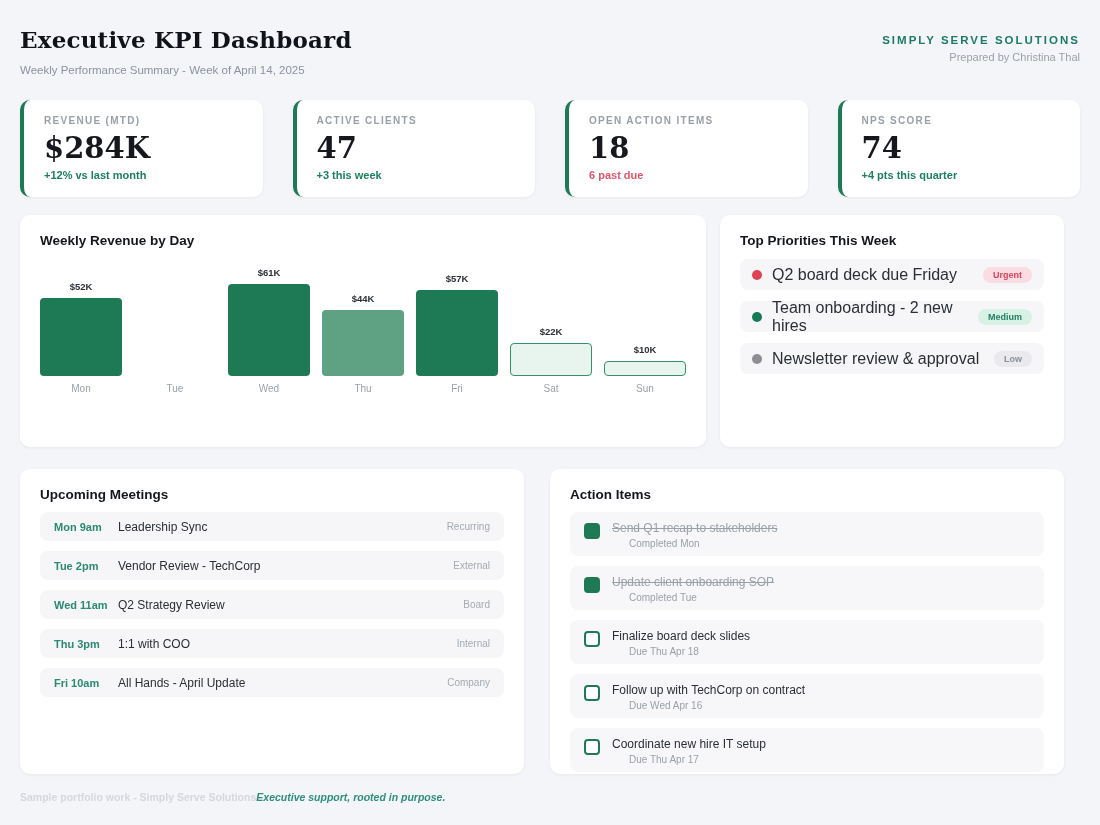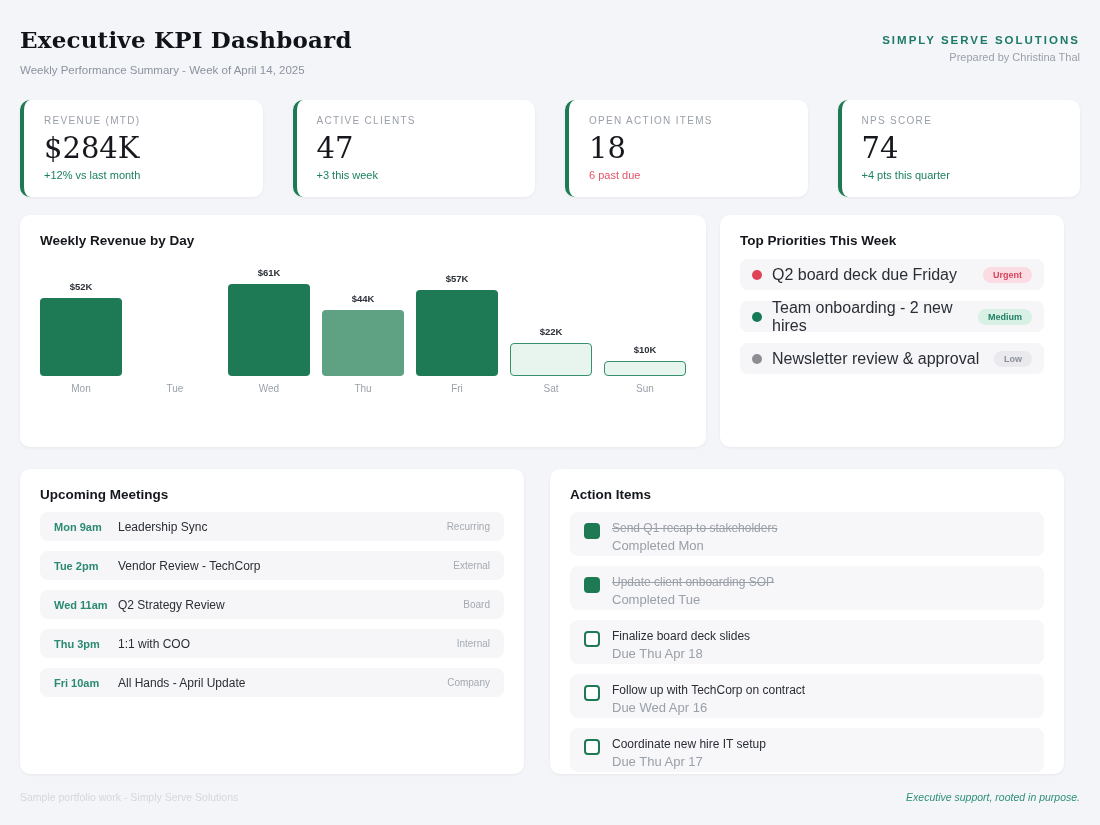--- a/index.html
+++ b/index.html
@@ -18,21 +18,21 @@
     font-family:"DejaVu Serif", serif;
     font-size:23px; font-weight:bold; color:#10131a;
     margin-top:4px; letter-spacing:.2px;
   }
   .hdr-sub { font-size:11.5px; color:#8b92a0; margin-top:11px; }
   .hdr-right { text-align:right; padding-top:12px; }
   .brand { font-size:11.5px; font-weight:bold; letter-spacing:2px; color:#1c7a68; }
   .prepared { font-size:11px; color:#9aa0ab; margin-top:5px; }
 
   
-  .kpi-grid { display:grid; grid-template-columns:repeat(4,1fr); gap:30px; margin-top:24px; }
+  .kpi-grid { display:grid; grid-template-columns:repeat(4,1fr); gap:30px; margin-top:24px;font-weight:bold; }
   .kpi {
     background:#ffffff; border-radius:10px; border-left:4px solid #1e7a55;
     padding:15px 20px 13px; height:97px;
     box-shadow:0 1px 3px rgba(25,30,60,.06);
   }
   .kpi-label { font-size:10px; letter-spacing:1.3px; color:#9aa0a9; }
   .kpi-value { font-family:"DejaVu Serif", serif; font-size:29px; color:#16181d; margin:5px 0 4px; }
   .kpi-sub { font-size:11px; }
 
   
@@ -75,24 +75,24 @@
 
   .arow {
     display:flex; align-items:flex-start; gap:12px;
     background:#f7f7fa; border-radius:8px; padding:9px 14px; height:44px; margin-top:10px;
   }
   .acheck { width:16px; height:16px; border-radius:4px; flex:none; margin-top:2px;
             border:2px solid #1e7a55; background:#ffffff; }
   .arow.done .acheck { background:#1e7a55; border-color:#1e7a55; }
   .atitle { font-size:12px; color:#2a2e35; }
   .arow.done .atitle { color:#9aa0a8; text-decoration:line-through; }
-  .asub { font-size:13px; color:#9aa0a8; margin-top:3px; }
-
-  
-  .ftr { display:flex; justify-content:space-between; margin-top:17px; }
+  .asub { font-size:10px; color:#9aa0a8; margin-top:3px;margin-left:17px; }
+
+  
+  .ftr { display:flex; justify-content:flex-start; margin-top:17px;font-weight:bold; }
   .ftr-left { font-size:10.5px; color:#d5d7dd; }
   .ftr-right { font-size:10.5px; font-style:italic; color:#2e8f7b; }
 </style>
 </head>
 <body>
 
 <div class="page">
 
   <div class="hdr">
     <div>

